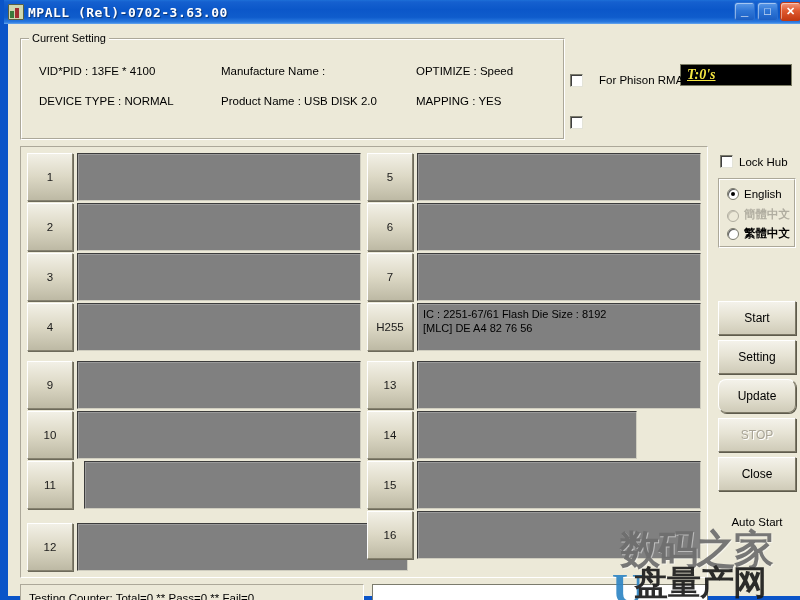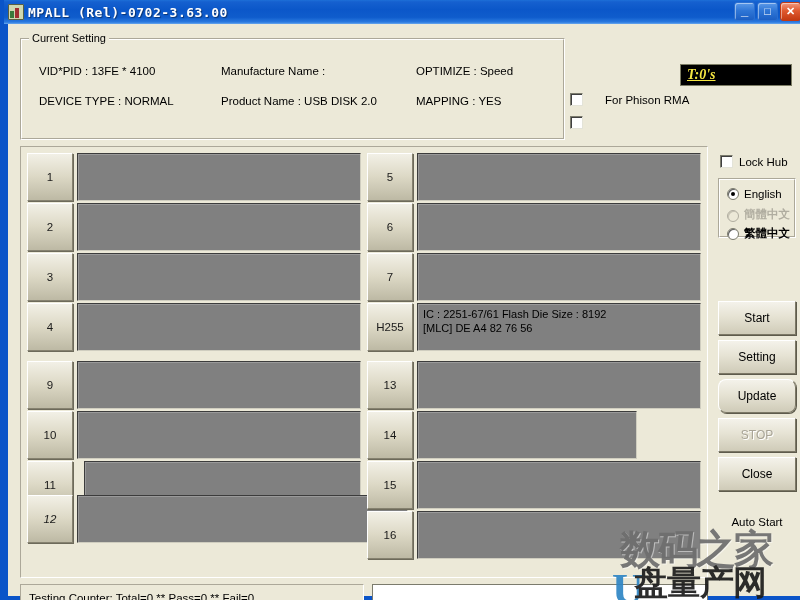--- a/index.html
+++ b/index.html
@@ -152,22 +152,22 @@
     border: 1px solid #7b7b6d;
     border-right-color: #e3e3d8;
     border-bottom-color: #e3e3d8;
     box-shadow: inset 1px 1px 0 #404040;
     display: inline-block;
     vertical-align: middle;
     flex: 0 0 auto;
   }
 
   #rma-row {
-    position: absolute; left: 562px; top: 69px;
-    display: flex; align-items: center; gap: 22px;
+    position: absolute; left: 562px; top: 50px;
+    display: flex; align-items: flex-start; gap: 16px;
   }
   #rma-row .lbl { font-size: 11.5px; color: #000; }
 
   #ini-check {
     position: absolute; left: 562px; top: 92px;
   }
   #ini-combo {
     position: absolute;
     left: 580px; top: 88px;
     width: 204px; height: 21px;
@@ -245,21 +245,21 @@
   }
   #lockhub {
     position: absolute; left: 6px; top: 9px;
     display: flex; align-items: center; gap: 6px;
   }
   #lockhub .lbl { font-size: 11.5px; color: #000; }
 
   #lang-group {
     position: absolute;
     left: 4px; top: 32px;
-    width: 78px; height: 60px;
+    width: 78px; height: 70px;
     border: 1px solid #ffffff;
     border-top-color: #aca899;
     border-left-color: #aca899;
   }
   #lang-group .gi {
     position: absolute; left: 0; top: 0; right: 0; bottom: 0;
     border: 1px solid #aca899;
     border-top-color: #ffffff;
     border-left-color: #ffffff;
   }
@@ -451,21 +451,21 @@
           <div class="port-cell" style="background: rgb(128, 128, 128);"></div>
         </div>
         <div class="port-row" style="left: 6px; top: 264px; width: 334px; height: 48px;">
           <div class="port-btn">10</div>
           <div class="port-cell" style="background: rgb(128, 128, 128);"></div>
         </div>
         <div class="port-row" style="left: 6px; top: 314px; width: 334px; height: 48px; gap: 7px;">
           <div class="port-btn">11</div>
           <div class="port-cell" style="background: rgb(128, 128, 128);"></div>
         </div>
-        <div class="port-row" style="left: 6px; top: 348px; width: 381px; height: 48px; font-style: italic;">
+        <div class="port-row" style="left: 6px; top: 376px; width: 381px; height: 48px;">
           <div class="port-btn">12</div>
           <div class="port-cell" style="background: rgb(128, 128, 128);"></div>
         </div>
         <div class="port-row" style="left: 346px; top: 6px; width: 334px; height: 48px;">
           <div class="port-btn">5</div>
           <div class="port-cell" style="background: rgb(128, 128, 128);"></div>
         </div>
         <div class="port-row" style="left: 346px; top: 56px; width: 334px; height: 48px;">
           <div class="port-btn">6</div>
           <div class="port-cell" style="background: rgb(128, 128, 128);"></div>

